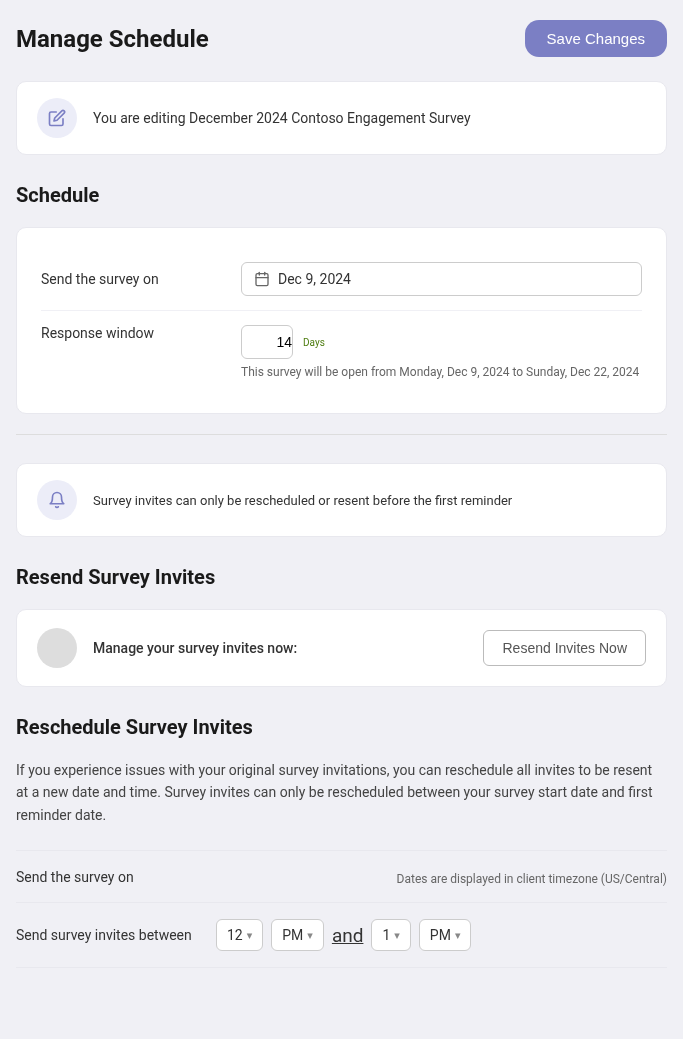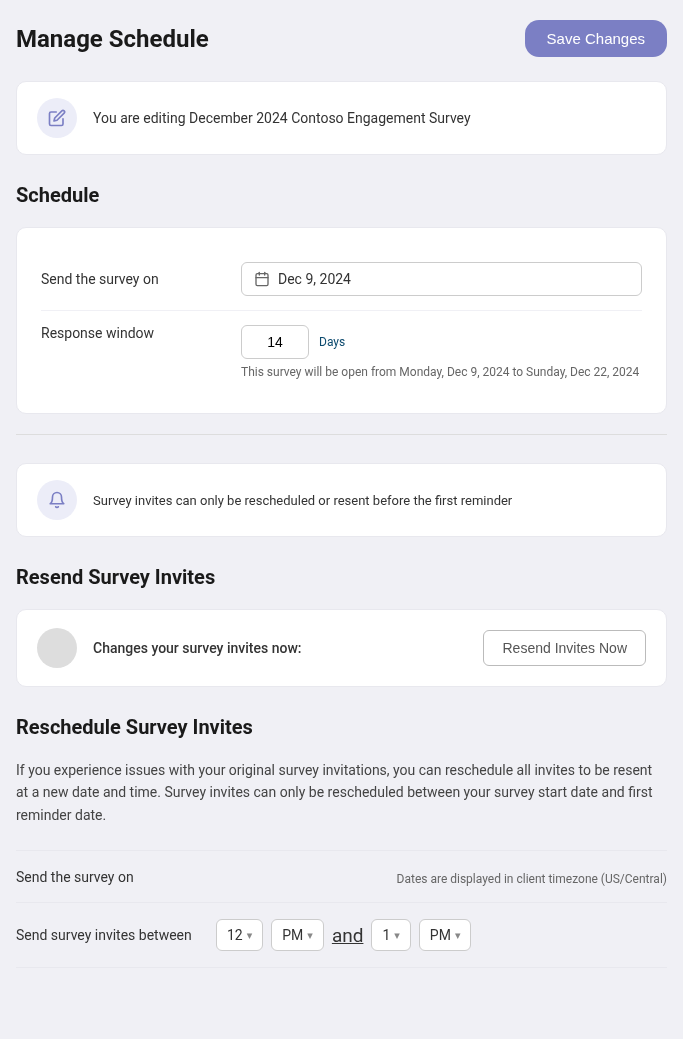--- a/index.html
+++ b/index.html
@@ -108,28 +108,28 @@
     }
     .date-input svg { flex-shrink: 0; color: #666; }
     .response-row { flex-wrap: wrap; align-items: flex-start; padding-top: 14px; padding-bottom: 14px; }
     .response-controls {
       display: flex;
       align-items: center;
       gap: 10px;
       flex: 1;
     }
     .days-input {
-      width: 68px;
+      width: 52px;
       border: 1px solid #ccc;
       border-radius: 6px;
       padding: 8px 0;
       font-size: 14px;
-      text-align: center;
-    }
-    .days-label { font-size: 12px; color: #0c4a6e; }
+      text-align: right;
+    }
+    .days-label { font-size: 10px; color: #4d7c0f; }
     .helper-text {
       width: 100%;
       margin-top: 6px;
       margin-left: 200px;
       font-size: 12px;
       color: #666;
     }
 
     .warning-banner {
       background: #fff;
@@ -314,21 +314,21 @@
       </svg>
     </div>
     <span class="warning-text">Survey invites can only be rescheduled or resent before the first reminder</span>
   </div>
 
   <div class="resend-section">
     <h2 class="section-title">Resend Survey Invites</h2>
     <div class="resend-box">
       <div class="resend-left">
         <div class="avatar-circle"></div>
-        <span class="resend-label">Changes your survey invites now:</span>
+        <span class="resend-label">Manage your survey invites now:</span>
       </div>
       <button class="resend-btn">Resend Invites Now</button>
     </div>
   </div>
 
   <div class="reschedule-section">
     <h2 class="section-title">Reschedule Survey Invites</h2>
     <p class="reschedule-desc">If you experience issues with your original survey invitations, you can reschedule all invites to be resent at a new date and time. Survey invites can only be rescheduled between your survey start date and first reminder date.</p>
 
     <div class="reschedule-form">

